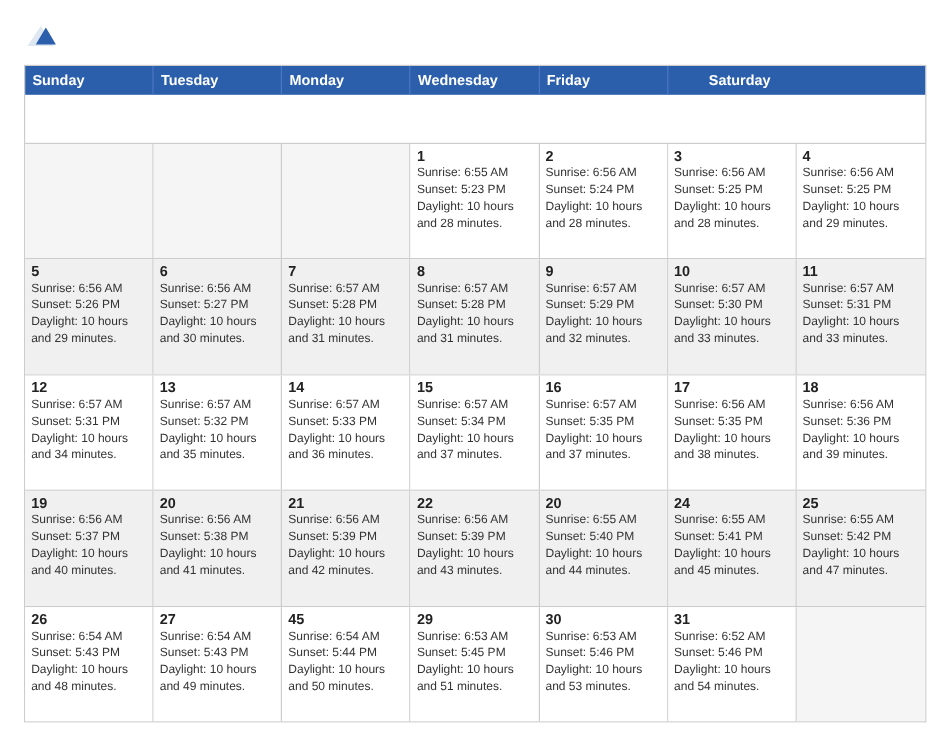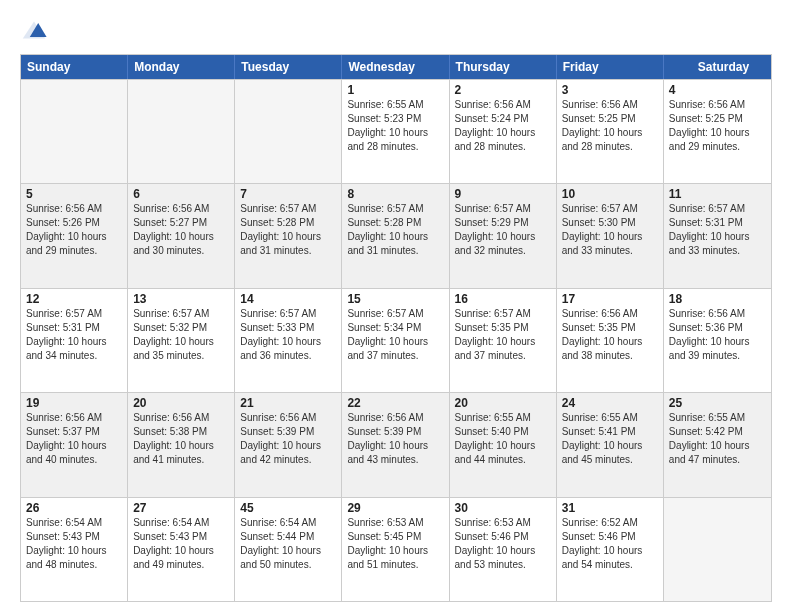--- a/index.html
+++ b/index.html
@@ -53,20 +53,21 @@
     }
     .subtitle {
       font-size: 15px;
       color: #444;
     }
     .calendar {
       flex: 1;
       display: flex;
       flex-direction: column;
       border: 1px solid #ccc;
+      gap: 40px;
     }
     .cal-header-row {
       display: grid;
       grid-template-columns: repeat(7, 1fr);
       background: #2b5fac;
     }
     .cal-header-cell {
       color: #fff;
       font-size: 12px;
       font-weight: bold;
@@ -128,24 +129,23 @@
     </div>
     <div class="title-block">
       <div class="month-title"></div>
       <div class="subtitle"></div>
     </div>
   </div>
 
   <div class="calendar">
     <div class="cal-header-row">
     <div class="cal-header-cell">Sunday</div>
+        <div class="cal-header-cell">Tuesday</div>
         <div class="cal-header-cell">Monday</div>
-        <div class="cal-header-cell">Tuesday</div>
         <div class="cal-header-cell">Wednesday</div>
-        <div class="cal-header-cell">Thursday</div>
         <div class="cal-header-cell">Friday</div>
         <div class="cal-header-cell">Saturday</div>
       </div>
     <div class="cal-body">
     <div class="cal-row">
           <div class="cal-cell empty"></div>
           <div class="cal-cell empty"></div>
           <div class="cal-cell empty"></div>
           <div class="cal-cell">
             <div class="day-number">1</div>

